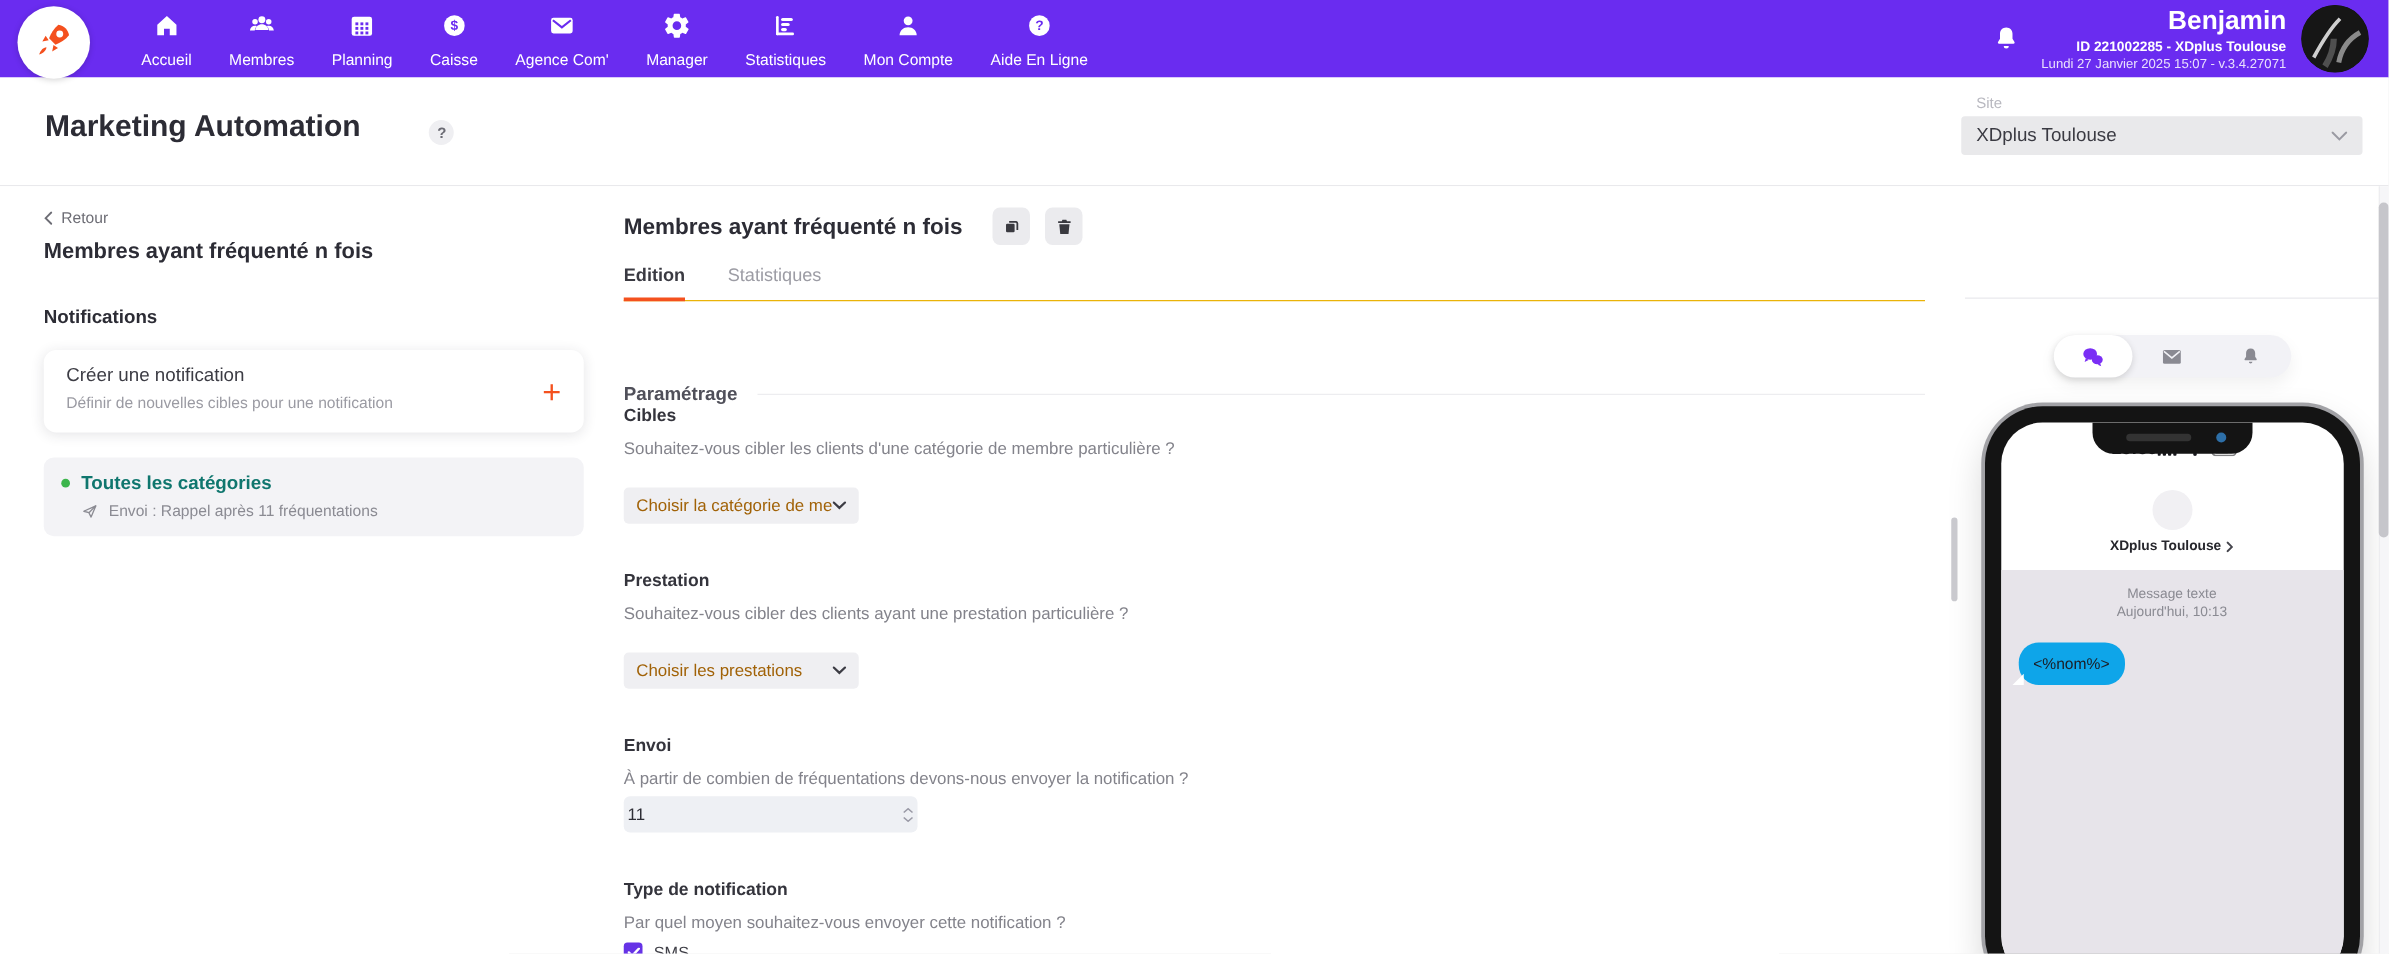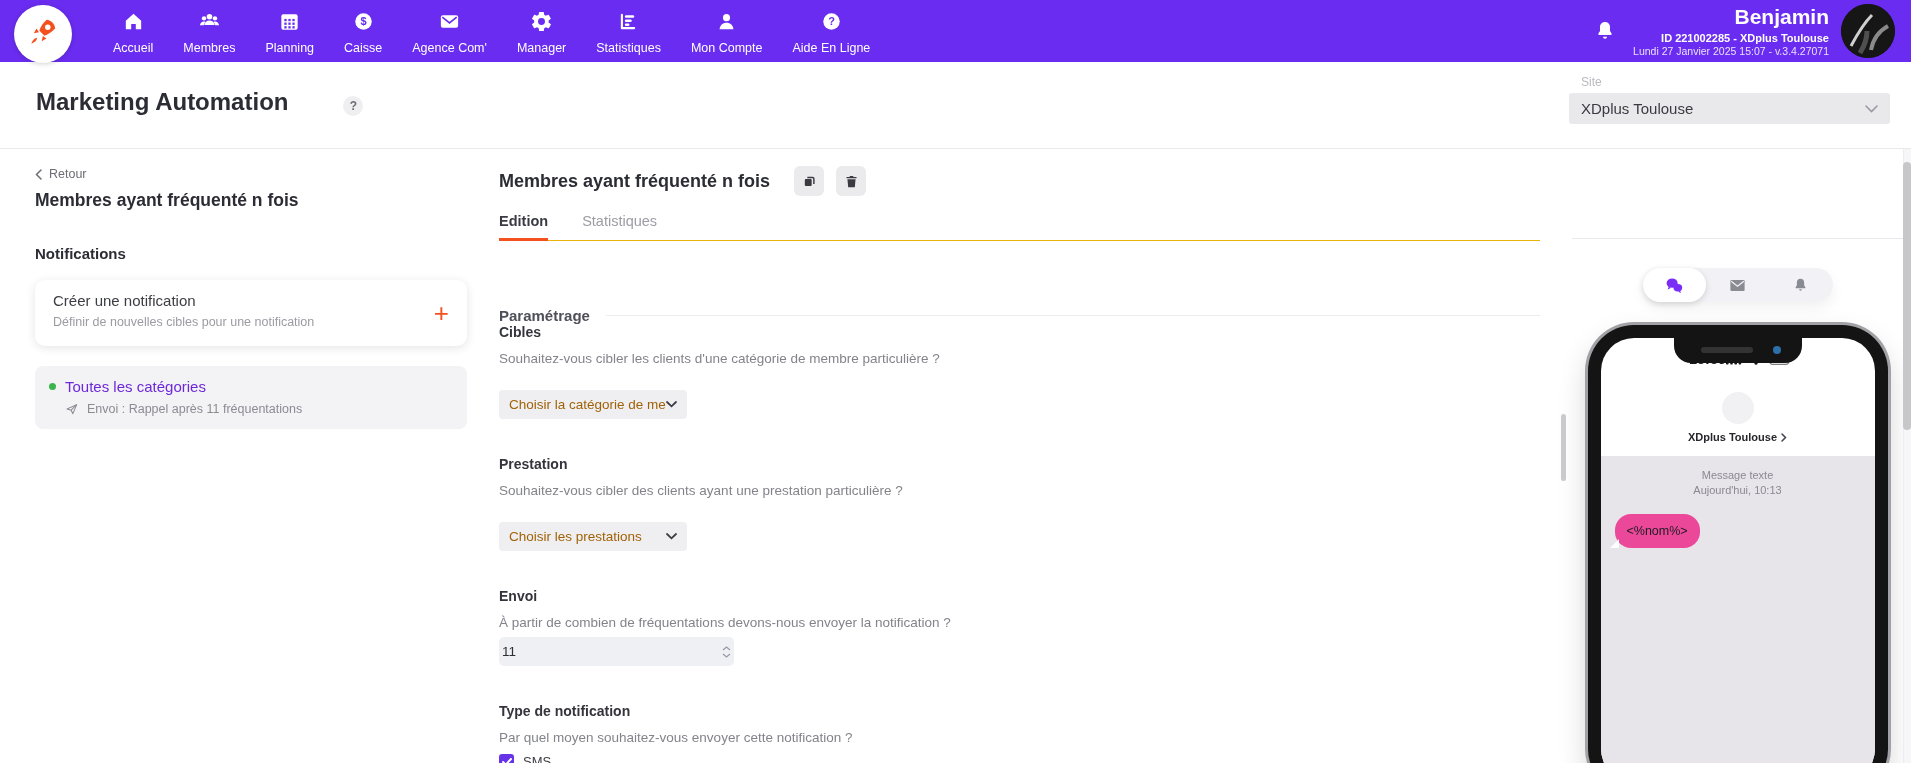--- a/index.html
+++ b/index.html
@@ -49,21 +49,21 @@
   .sb-section{ margin-top:34px; font-size:15px; font-weight:bold; color:#2c2c35; }
   .create-card{ position:relative; margin-top:18px; width:432px; height:66px; background:#fff;
                 border-radius:10px; box-shadow:0 2px 10px rgba(40,40,60,.12); padding:12px 18px; cursor:pointer; }
   .cc-title{ font-size:15px; color:#3c3c44; }
   .cc-sub{ font-size:12.5px; color:#9b9ba3; margin-top:6px; }
   .cc-plus{ position:absolute; right:18px; top:50%; transform:translateY(-50%); color:#f4511e;
             font-size:26px; font-weight:300; line-height:1; cursor:pointer; }
   .cat-item{ margin-top:20px; width:432px; background:#f3f3f6; border-radius:8px; padding:12px 14px 13px; cursor:pointer; }
   .cat-row1{ display:flex; align-items:center; gap:9px; }
   .cat-bullet{ width:7px; height:7px; border-radius:50%; background:#3cb54c; flex:none; }
-  .cat-name{ font-size:15px; font-weight:normal; color:#6d28d9; }
+  .cat-name{ font-size:15px; font-weight:bold; color:#0f766e; }
   .cat-row2{ display:flex; align-items:center; gap:8px; margin-top:7px; margin-left:16px;
              color:#8b8b93; font-size:12.5px; }
 
   
   .main{ position:absolute; left:476px; top:0; width:1084px; padding:17px 0 0 23px; }
   .m-title-row{ display:flex; align-items:center; }
   .m-title{ font-size:18px; font-weight:bold; color:#2c2c35; }
   .icon-btn{ width:30px; height:30px; border-radius:6px; background:#ebebee; display:flex;
              align-items:center; justify-content:center; margin-left:12px; cursor:pointer; }
   .icon-btn.first{ margin-left:24px; }
@@ -108,21 +108,21 @@
             border-radius:3px; background:#333; }
   .cam{ position:absolute; right:21px; top:8px; width:8px; height:8px; border-radius:50%; background:#2d6fa8; }
   .statusbar{ display:flex; align-items:center; justify-content:center; padding:13px 20px 0 26px; }
   .p-time{ font-size:14.5px; font-weight:bold; color:#17171c; }
   .sicons{ display:flex; align-items:center; gap:5px; }
   .p-avatar{ width:32px; height:32px; border-radius:50%; background:#f1f0f3; margin:25px auto 0; }
   .p-name{ display:flex; align-items:center; justify-content:center; gap:4px; margin-top:7px;
            font-size:11px; font-weight:bold; color:#26262c; }
   .messages{ flex:1; margin-top:13px; background:#e7e4ea; padding-top:12px; display:flex; flex-direction:column; }
   .msg-meta{ text-align:center; font-size:11px; color:#8a8a92; line-height:1.35; }
-  .bubble{ position:relative; align-self:flex-start; margin:16px 0 0 14px; background:#ec4899;
+  .bubble{ position:relative; align-self:flex-start; margin:16px 0 0 14px; background:#0ea5e9;
            border-radius:16px; padding:10px 12px; font-size:12.5px; color:#1c1c22; }
   .bubble::after{ content:""; position:absolute; left:-5px; bottom:0; width:0; height:0;
                   border-right:9px solid #fff; border-top:9px solid transparent; }
 
   
   .main-scroll-thumb{ position:absolute; left:1561px; top:265px; width:5px; height:67px;
                       background:#c9c9ce; border-radius:3px; cursor:pointer; }
   .page-scroll-track{ position:absolute; right:0; top:0; width:8px; height:614px;
                       background:#f6f6f8; border-left:1px solid #ededf0; }
   .page-scroll-thumb{ position:absolute; right:0; top:13px; width:8px; height:268px;

